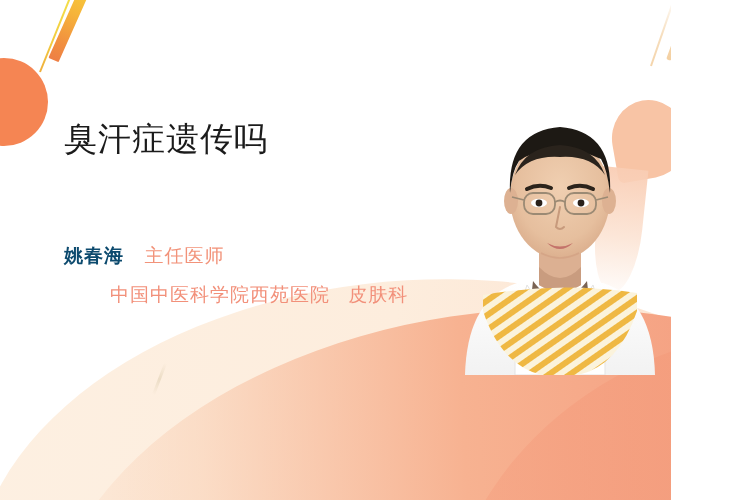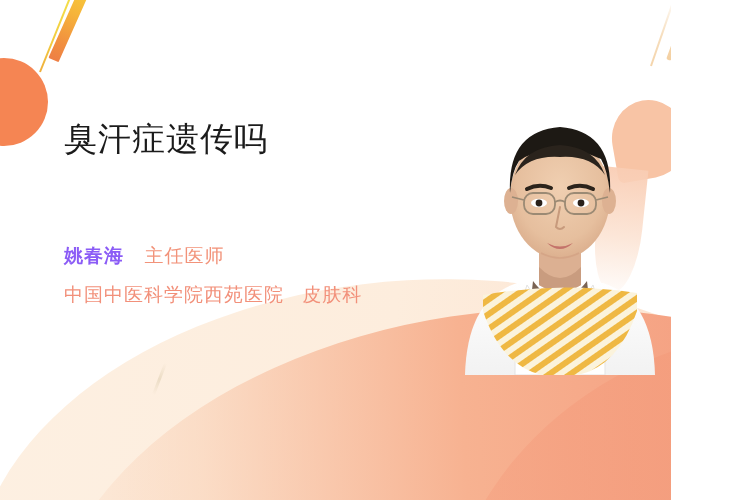--- a/index.html
+++ b/index.html
@@ -157,37 +157,38 @@
     margin: 0;
     font-weight: 400;
   }
   #doctor-line {
     margin-top: 84px;
     white-space: nowrap;
   }
   #doctor-name {
     font-size: 19px;
     font-weight: 700;
-    color: #8b5cf6;
+    color: #0c4a6e;
     letter-spacing: 1px;
   }
   #doctor-title {
     font-size: 19px;
     font-weight: 400;
     color: #F2937A;
     letter-spacing: 1px;
     margin-left: 16px;
     margin-top: 36px;
   }
   #affiliation-line {
     margin-top: 13px;
     white-space: nowrap;
     font-size: 19px;
     color: #F2907A;
     letter-spacing: 1px;
+    margin-left: 46px;
   }
   #department { margin-left: 12px; }
 </style>
 </head>
 <body>
 
 <div id="card">
 
   <div class="deco" id="orange-circle"></div>
   <div class="deco" id="stripe-thick"></div>

